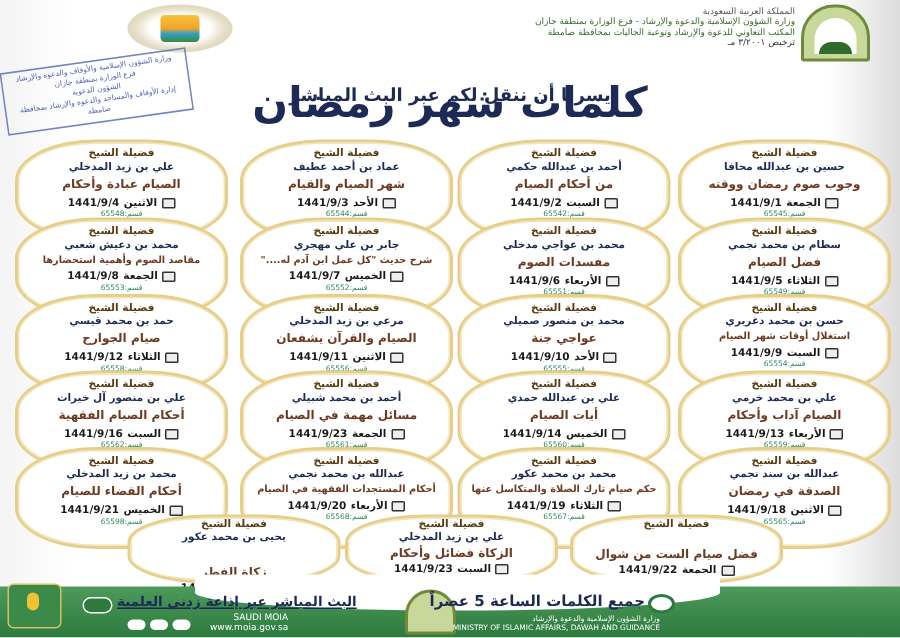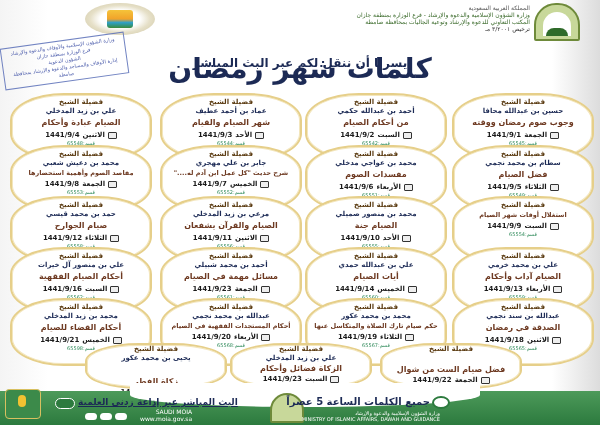--- a/index.html
+++ b/index.html
@@ -189,32 +189,33 @@
         <div class="topic small">مقاصد الصوم وأهمية استحضارها</div>
         <div class="date-row">
           <span class="tv"></span>
           <span>الجمعة</span>
           <span>1441/9/8</span>
         </div>
         <div class="code">قسم:65553</div>
       </div>
       <div class="card" style="left: 452px; top: 196px;">
         <div class="hon">فضيلة الشيخ</div>
+        <div class="name">حسن بن محمد دغريري</div>
         <div class="topic small">استغلال أوقات شهر الصيام</div>
         <div class="date-row">
           <span class="tv"></span>
           <span>السبت</span>
           <span>1441/9/9</span>
         </div>
         <div class="code">قسم:65554</div>
       </div>
       <div class="card" style="left: 305px; top: 196px;">
         <div class="hon">فضيلة الشيخ</div>
         <div class="name">محمد بن منصور صميلي</div>
-        <div class="topic">الصيام جنة</div>
+        <div class="topic">عواجي جنة</div>
         <div class="date-row">
           <span class="tv"></span>
           <span>الأحد</span>
           <span>1441/9/10</span>
         </div>
         <div class="code">قسم:65555</div>
       </div>
       <div class="card" style="left: 160px; top: 196px;">
         <div class="hon">فضيلة الشيخ</div>
         <div class="name">مرعي بن زيد المدخلي</div>

